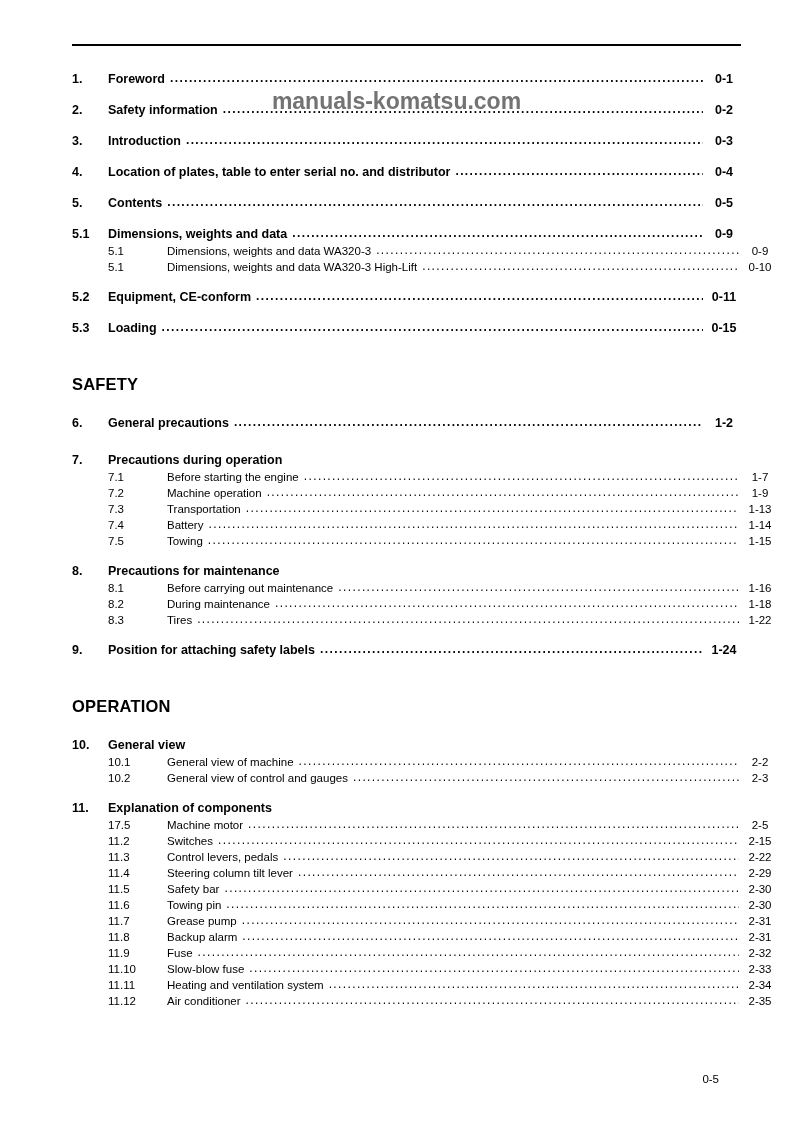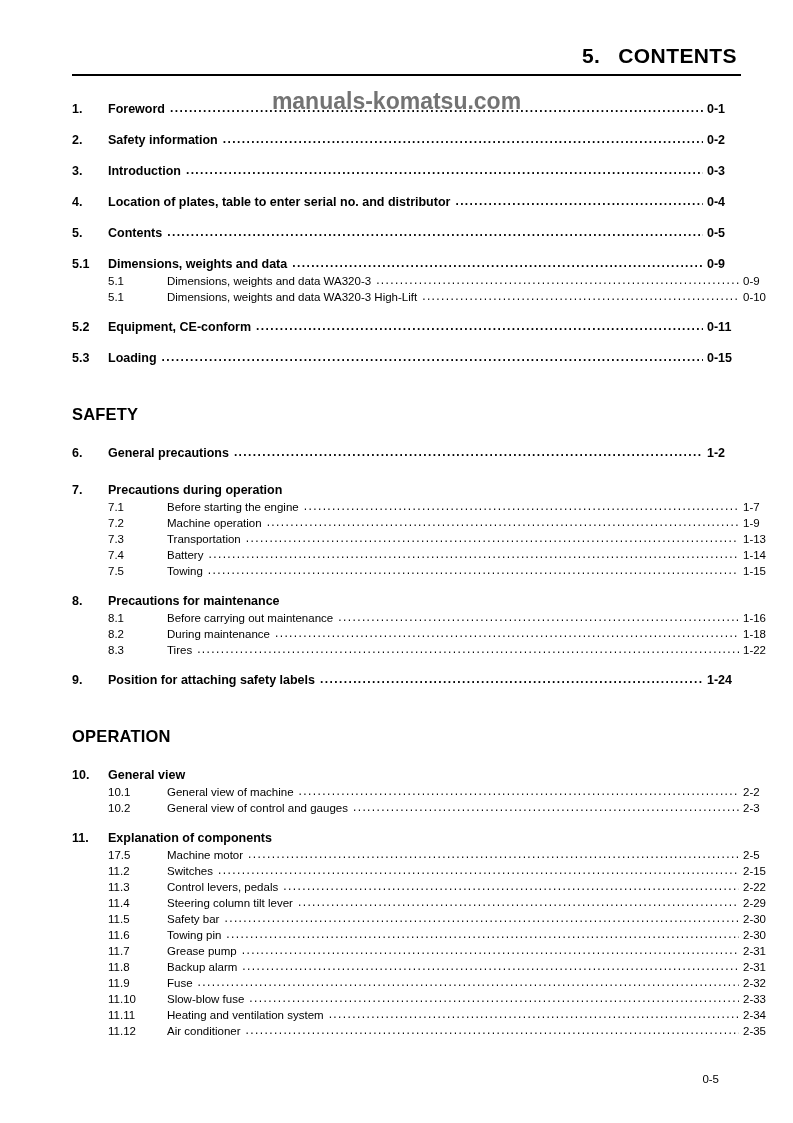--- a/index.html
+++ b/index.html
@@ -73,21 +73,21 @@
     overflow: hidden;
     white-space: nowrap;
     letter-spacing: 1.4px;
     font-size: 12px;
     transform: translateY(-1px);
     color: #000;
   }
   .row .page-no {
     flex: 0 0 auto;
     padding-left: 4px;
-    text-align: left;
+    text-align: center;
   }
   
   .lvl1 {
     font-size: 12.5px;
     font-weight: bold;
     margin-bottom: 17px;
   }
   .lvl1 .num { width: 36px; }
   .lvl1 .page-no { min-width: 34px; }
 
@@ -120,23 +120,20 @@
     right: 74px;
     bottom: 38px;
     font-size: 11.5px;
   }
 </style>
 </head>
 <body>
 
 <div class="page">
 
-  <div class="doc-header">
-    <span class="num">5.</span><span>CONTENTS</span>
-  </div>
   <hr class="rule">
 
   <div class="watermark">manuals-komatsu.com</div>
 
   <div class="toc">
 
     <div>
       <div class="row lvl1">
         <span class="num">1.</span>
         <span class="label">Foreword</span>

